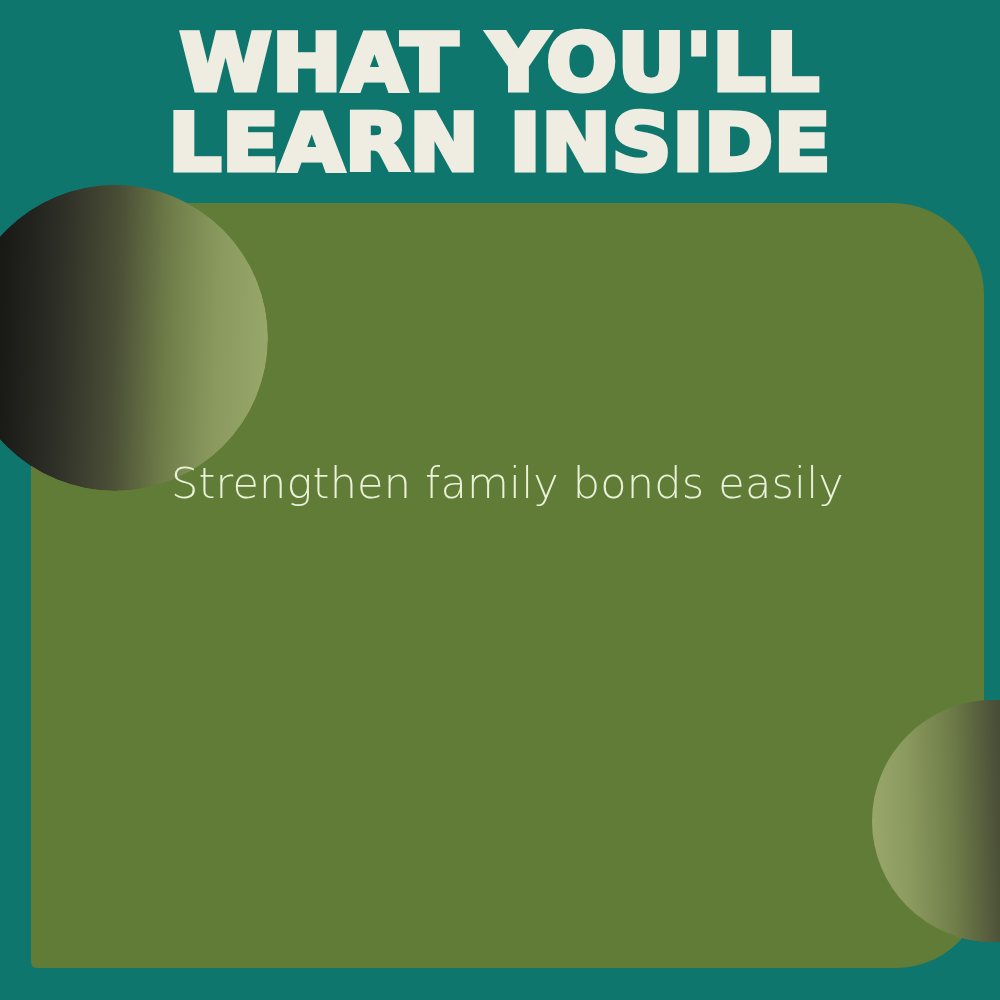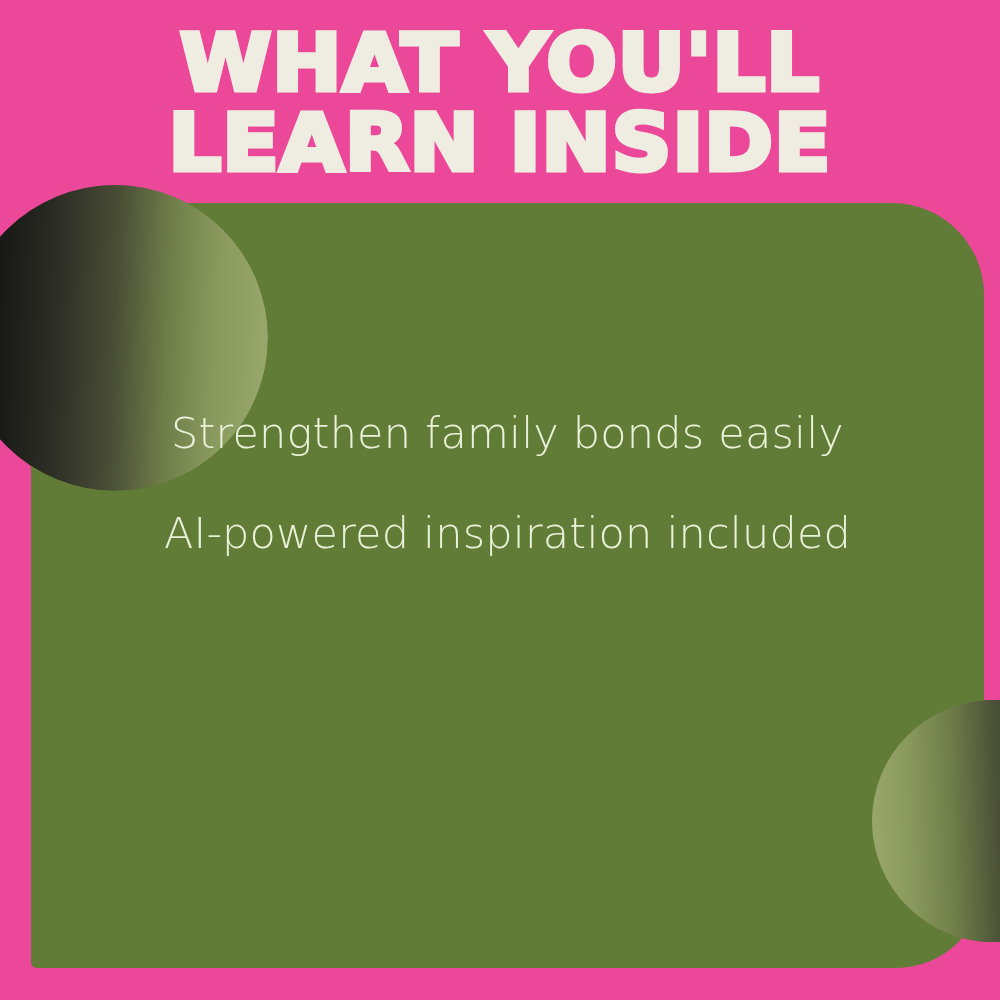--- a/index.html
+++ b/index.html
@@ -4,21 +4,21 @@
 <style>
   html, body {
     margin: 0;
     padding: 0;
     background: #000000;
   }
   #stage {
     position: relative;
     width: 1000px;
     height: 1000px;
-    background: #ec4899;
+    background: #0f766e;
     overflow: hidden;
     font-family: "Liberation Sans", sans-serif;
   }
 
   
   .heading {
     position: absolute;
     left: 0;
     top: 28px;
     width: 1000px;
@@ -142,16 +142,15 @@
   <div class="sphere left"></div>
   <div class="sphere right"></div>
 
   <div class="card"></div>
 
   <div class="sphere left over"></div>
   <div class="sphere right over"></div>
 
   <div class="benefits">
     <p class="benefit">Strengthen family bonds easily</p>
-    <p class="benefit">AI-powered inspiration included</p>
   </div>
 
 </div>
 
 </body></html>

